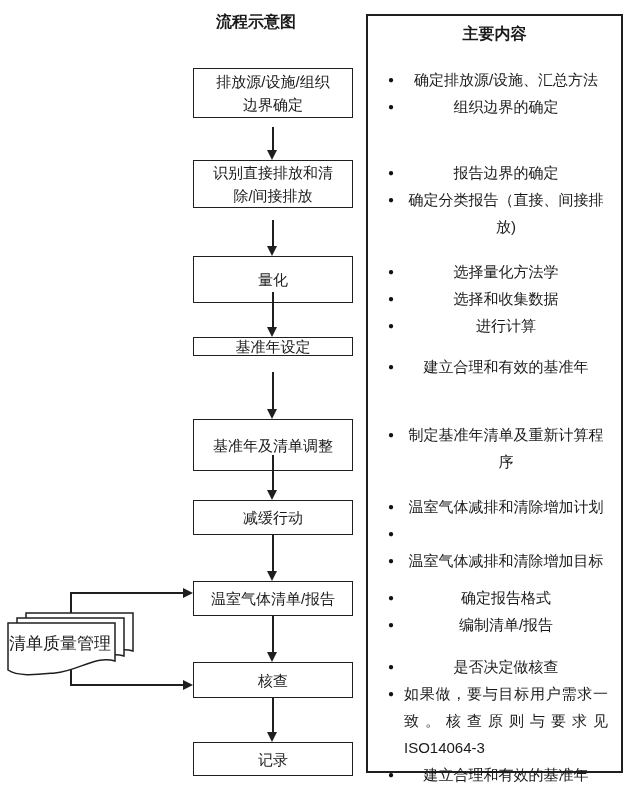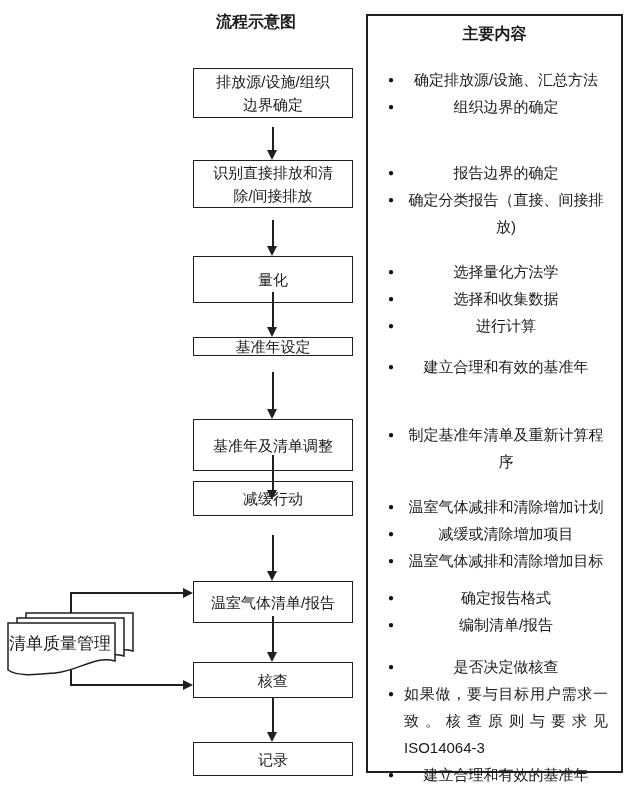--- a/index.html
+++ b/index.html
@@ -18,22 +18,22 @@
     border:1.6px solid #1f1f1f;background:#fff;
     display:flex;align-items:center;justify-content:center;
     text-align:center;font-size:15px;line-height:23px;
     white-space:pre-line;box-sizing:border-box;
   }
   .b1{top:68px;height:50px;}
   .b2{top:160px;height:48px;}
   .b3{top:256px;height:47px;}
   .b4{top:337px;height:19px;}
   .b5{top:419px;height:52px;}
-  .b6{top:481px;height:35px;}
-  .b7{top:581px;height:42px;}
+  .b6{top:500px;height:35px;}
+  .b7{top:581px;height:35px;}
   .b8{top:662px;height:36px;}
   .b9{top:742px;height:34px;}
   
   .varrow{position:absolute;left:272px;width:1.6px;background:#1f1f1f;}
   .varrow::after{
     content:"";position:absolute;left:-4.7px;bottom:-10px;
     border-left:5.5px solid transparent;border-right:5.5px solid transparent;
     border-top:10px solid #1f1f1f;
   }
   .a1{top:127px;height:23px;}
@@ -182,21 +182,20 @@
         </div>
     </div>
 
     <div class="group g6">
       <div class="item">
           <span class="dot">●</span>
           <span class="txt">温室气体减排和清除增加计划</span>
         </div>
       <div class="item">
           <span class="dot">●</span>
-          <span class="txt">减缓或清除增加项目</span>
         </div>
       <div class="item">
           <span class="dot">●</span>
           <span class="txt">温室气体减排和清除增加目标</span>
         </div>
     </div>
 
     <div class="group g7">
       <div class="item">
           <span class="dot">●</span>

